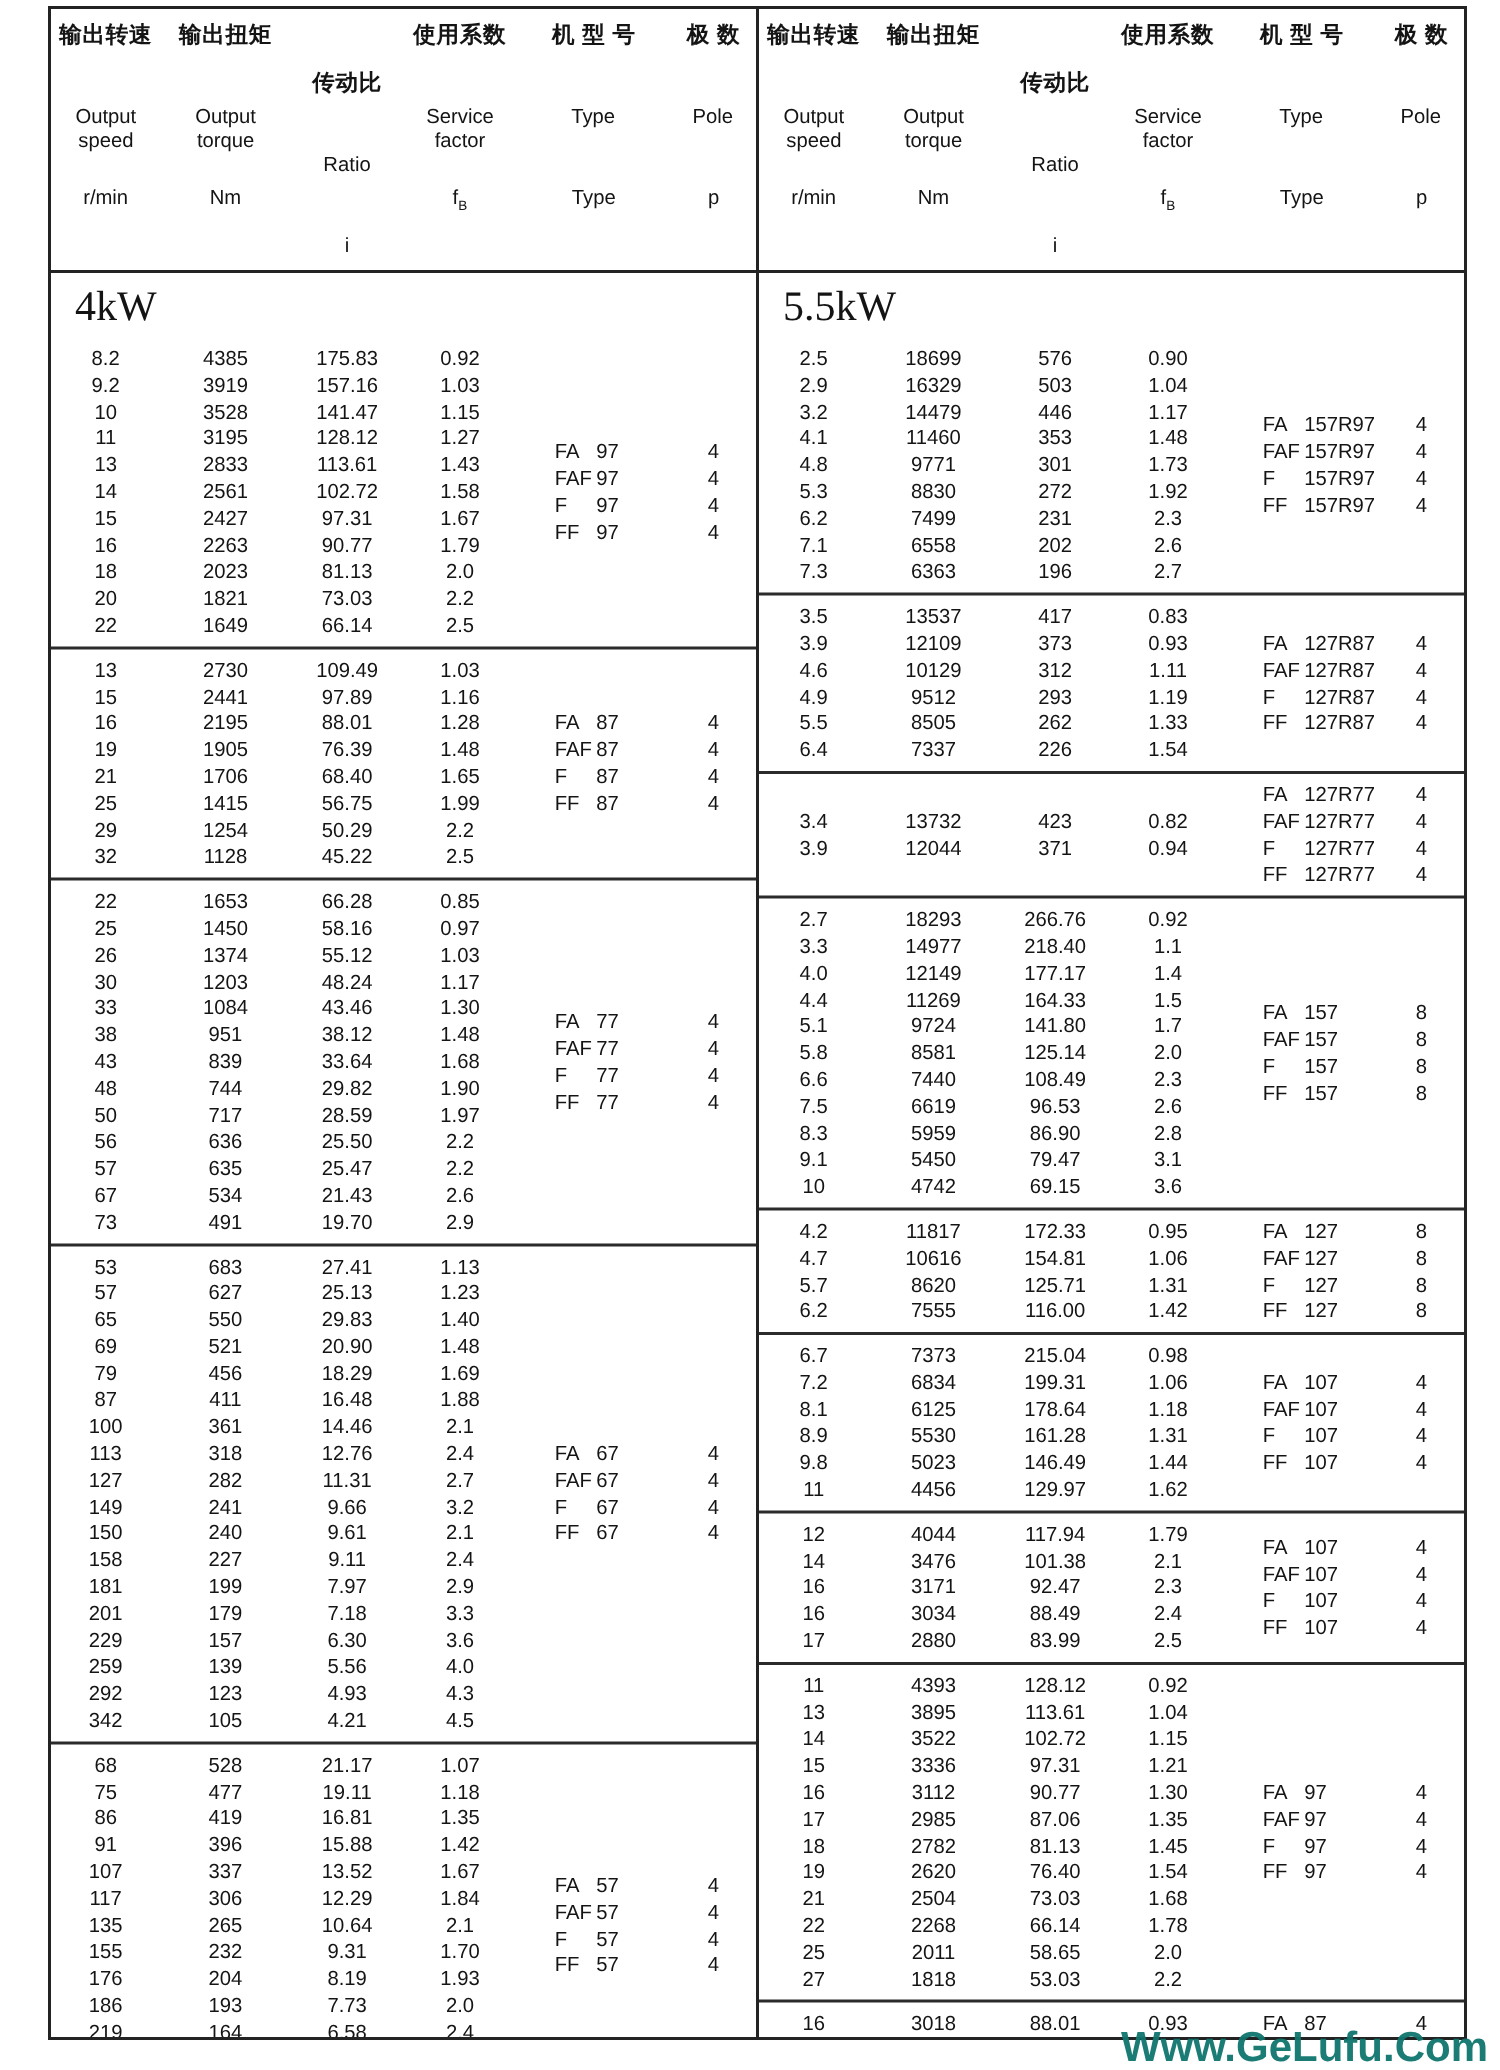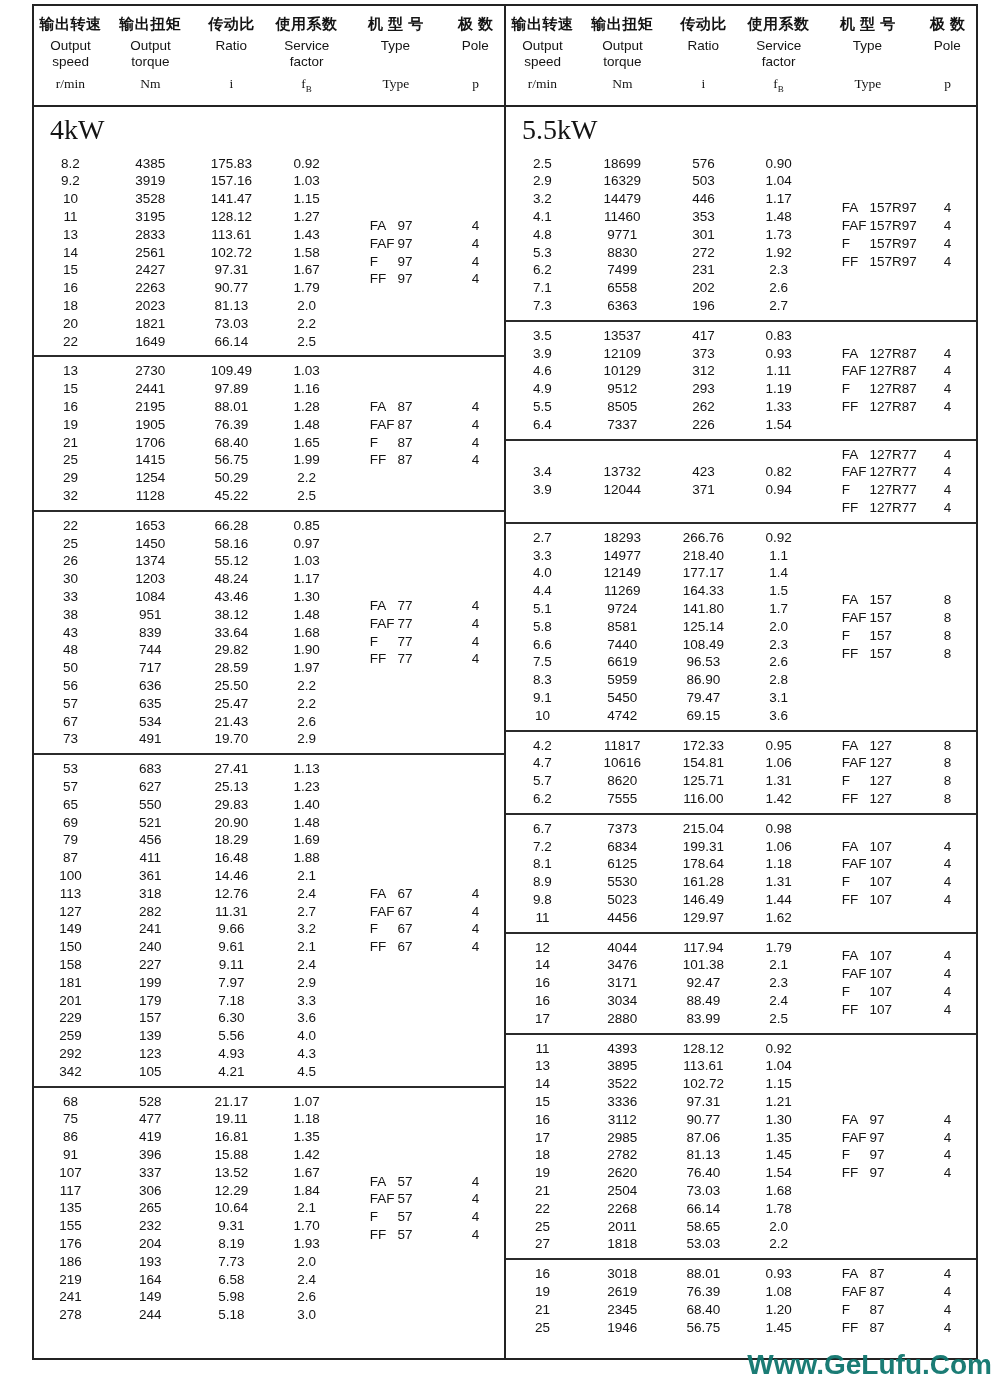--- a/index.html
+++ b/index.html
@@ -12,27 +12,27 @@
   }
   .half{flex:1 1 0;display:flex;flex-direction:column;min-width:0;}
   .half + .half{border-left:2px solid #232323;}
 
   
   .thead{border-bottom:2px solid #232323;padding:7px 0 6px 0;}
   .hrow{display:flex;}
   .hcell{text-align:center;}
   .col0{width:15.5%;}
   .col1{width:18.5%;text-align:center;}
-  .col2{width:16%;}
+  .col2{width:16%;margin-top:32px;}
   .col3{width:16%;}
   .col4{width:22%;}
   .col5{width:12%;}
   .hrow-zh .hcell{font-weight:bold;font-size:15px;line-height:22px;letter-spacing:.5px;}
   .hrow-en .hcell{font-size:13.5px;line-height:16px;padding:3px 2px 4px 2px;}
-  .hrow-unit .hcell{font-size:13.5px;line-height:20px;font-family:Liberation Serif, serif;}
+  .hrow-unit .hcell{font-size:13.5px;line-height:20px;}
   .hrow-unit sub{font-size:9px;}
 
   
   .tbody{flex:1 1 auto;display:flex;flex-direction:column;overflow:hidden;}
   .power-title{
     margin:0;padding:8px 0 5px 16px;
     font-family:"Liberation Serif",serif;font-weight:normal;
     font-size:28px;line-height:30px;
   }
   .block{display:flex;align-items:center;position:relative;padding:5px 0;}

